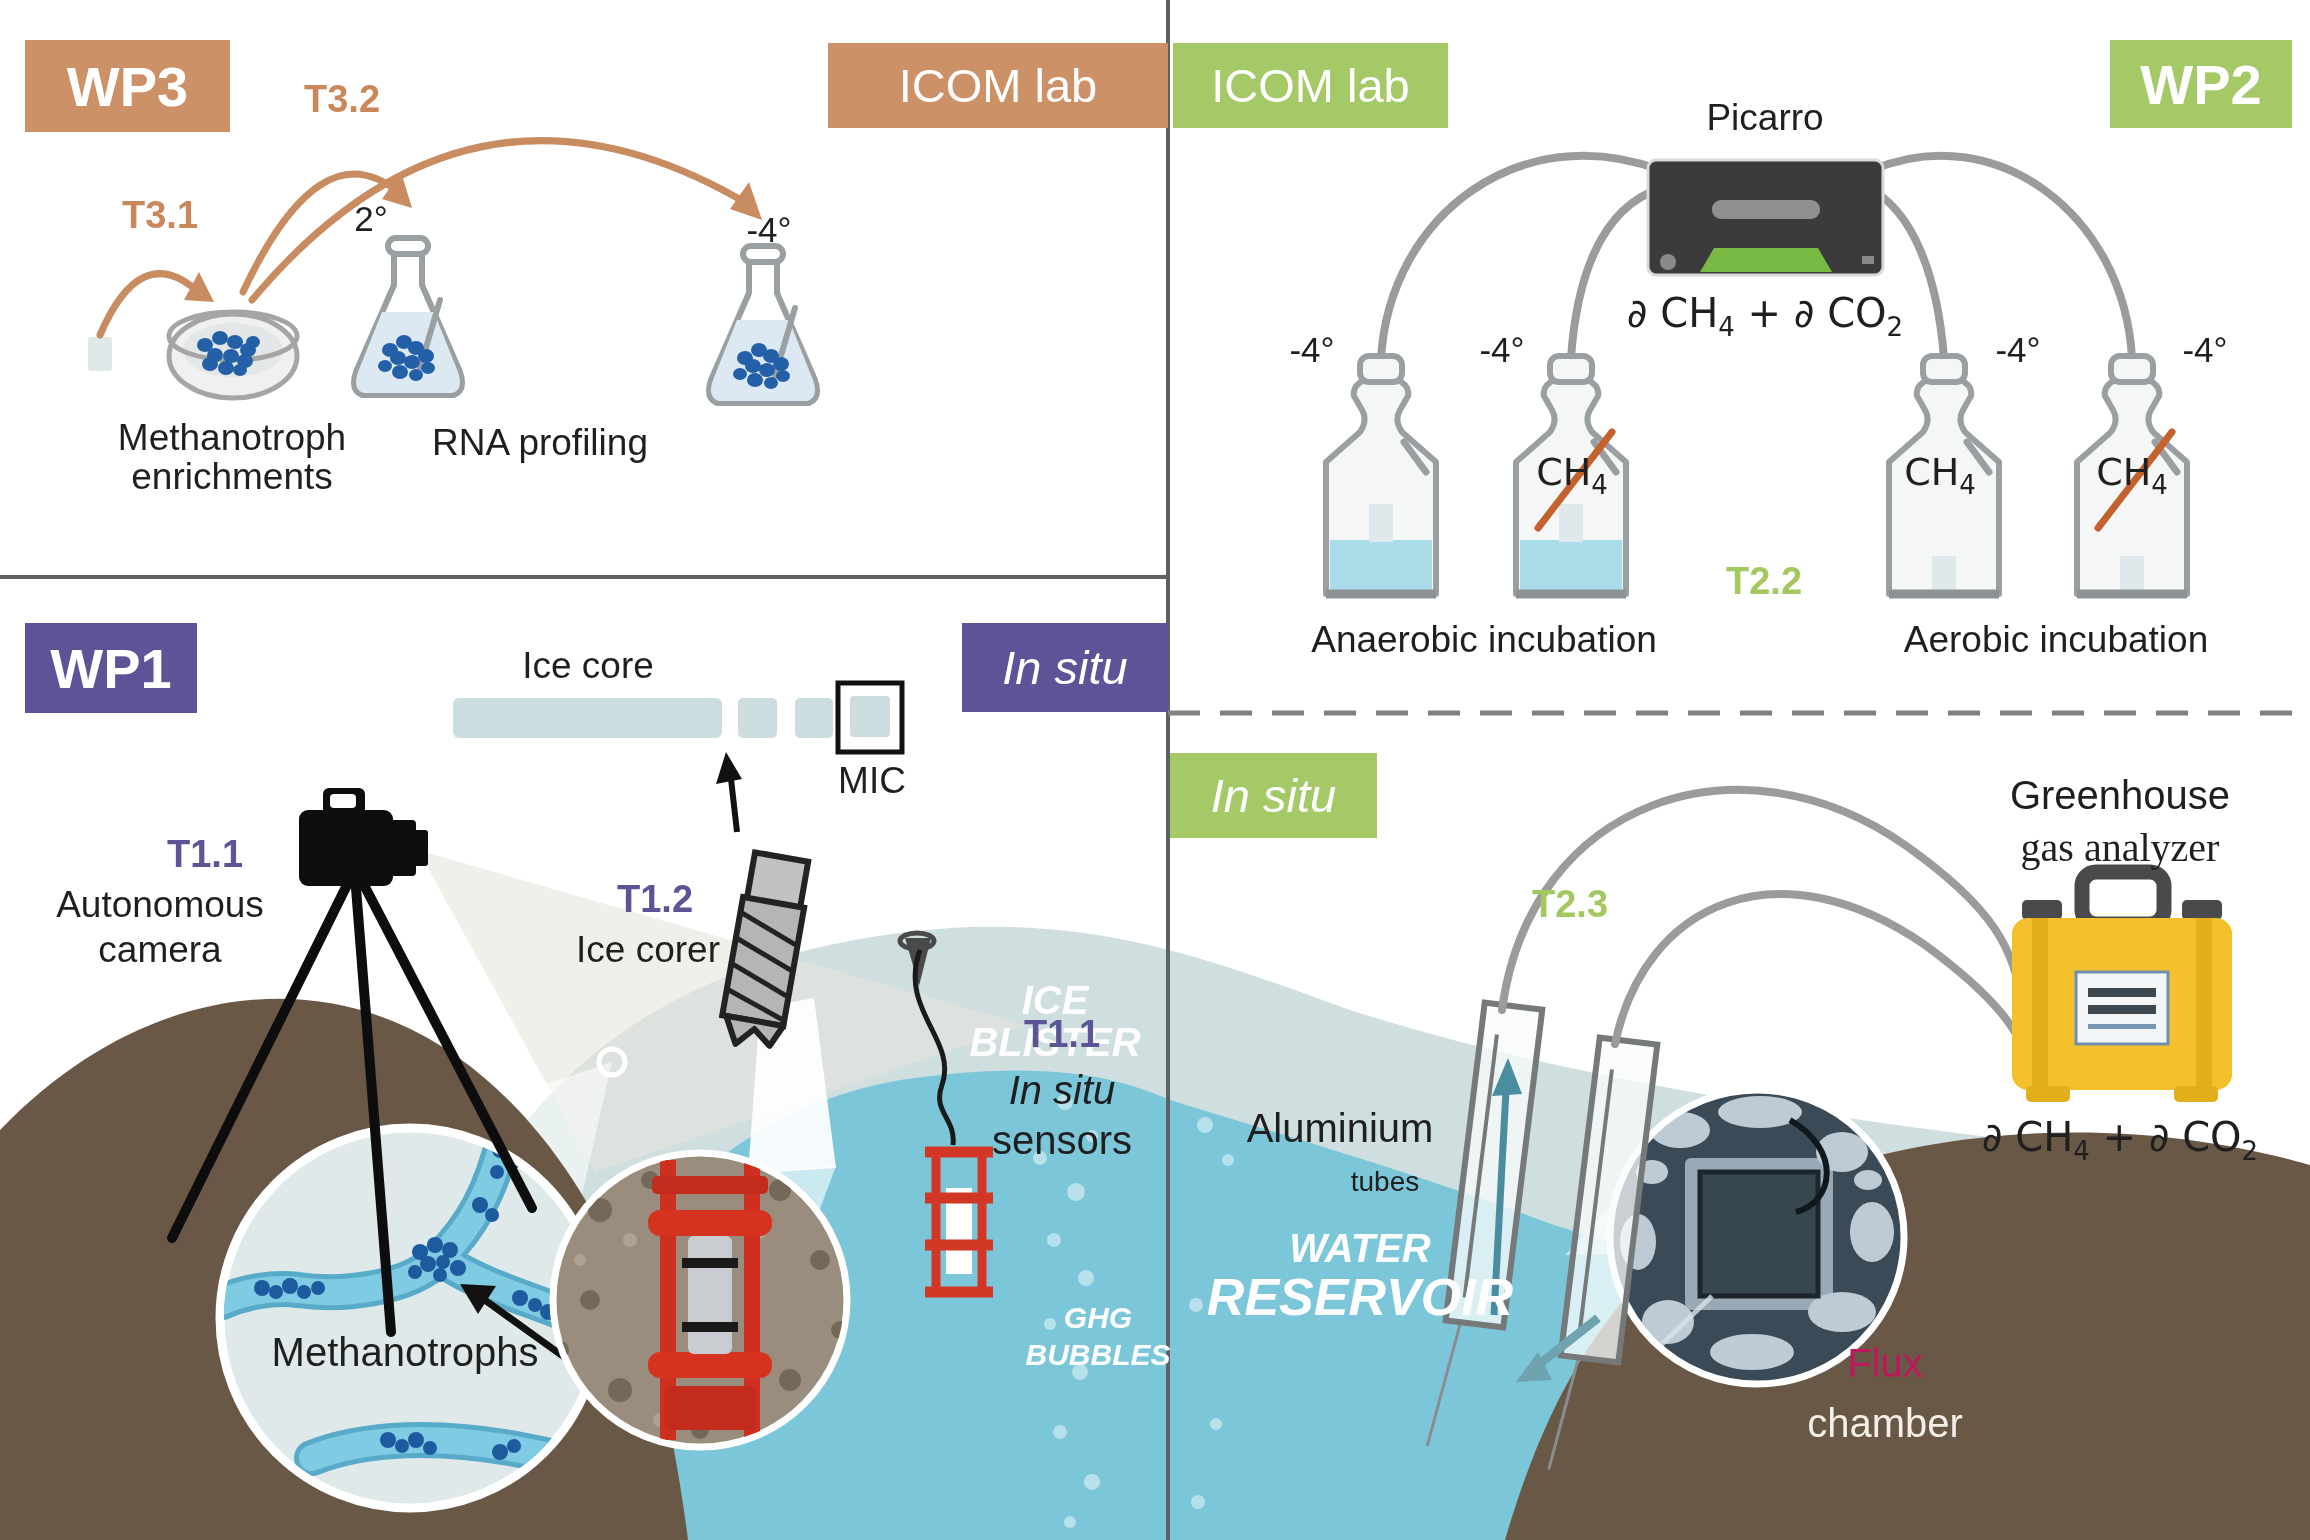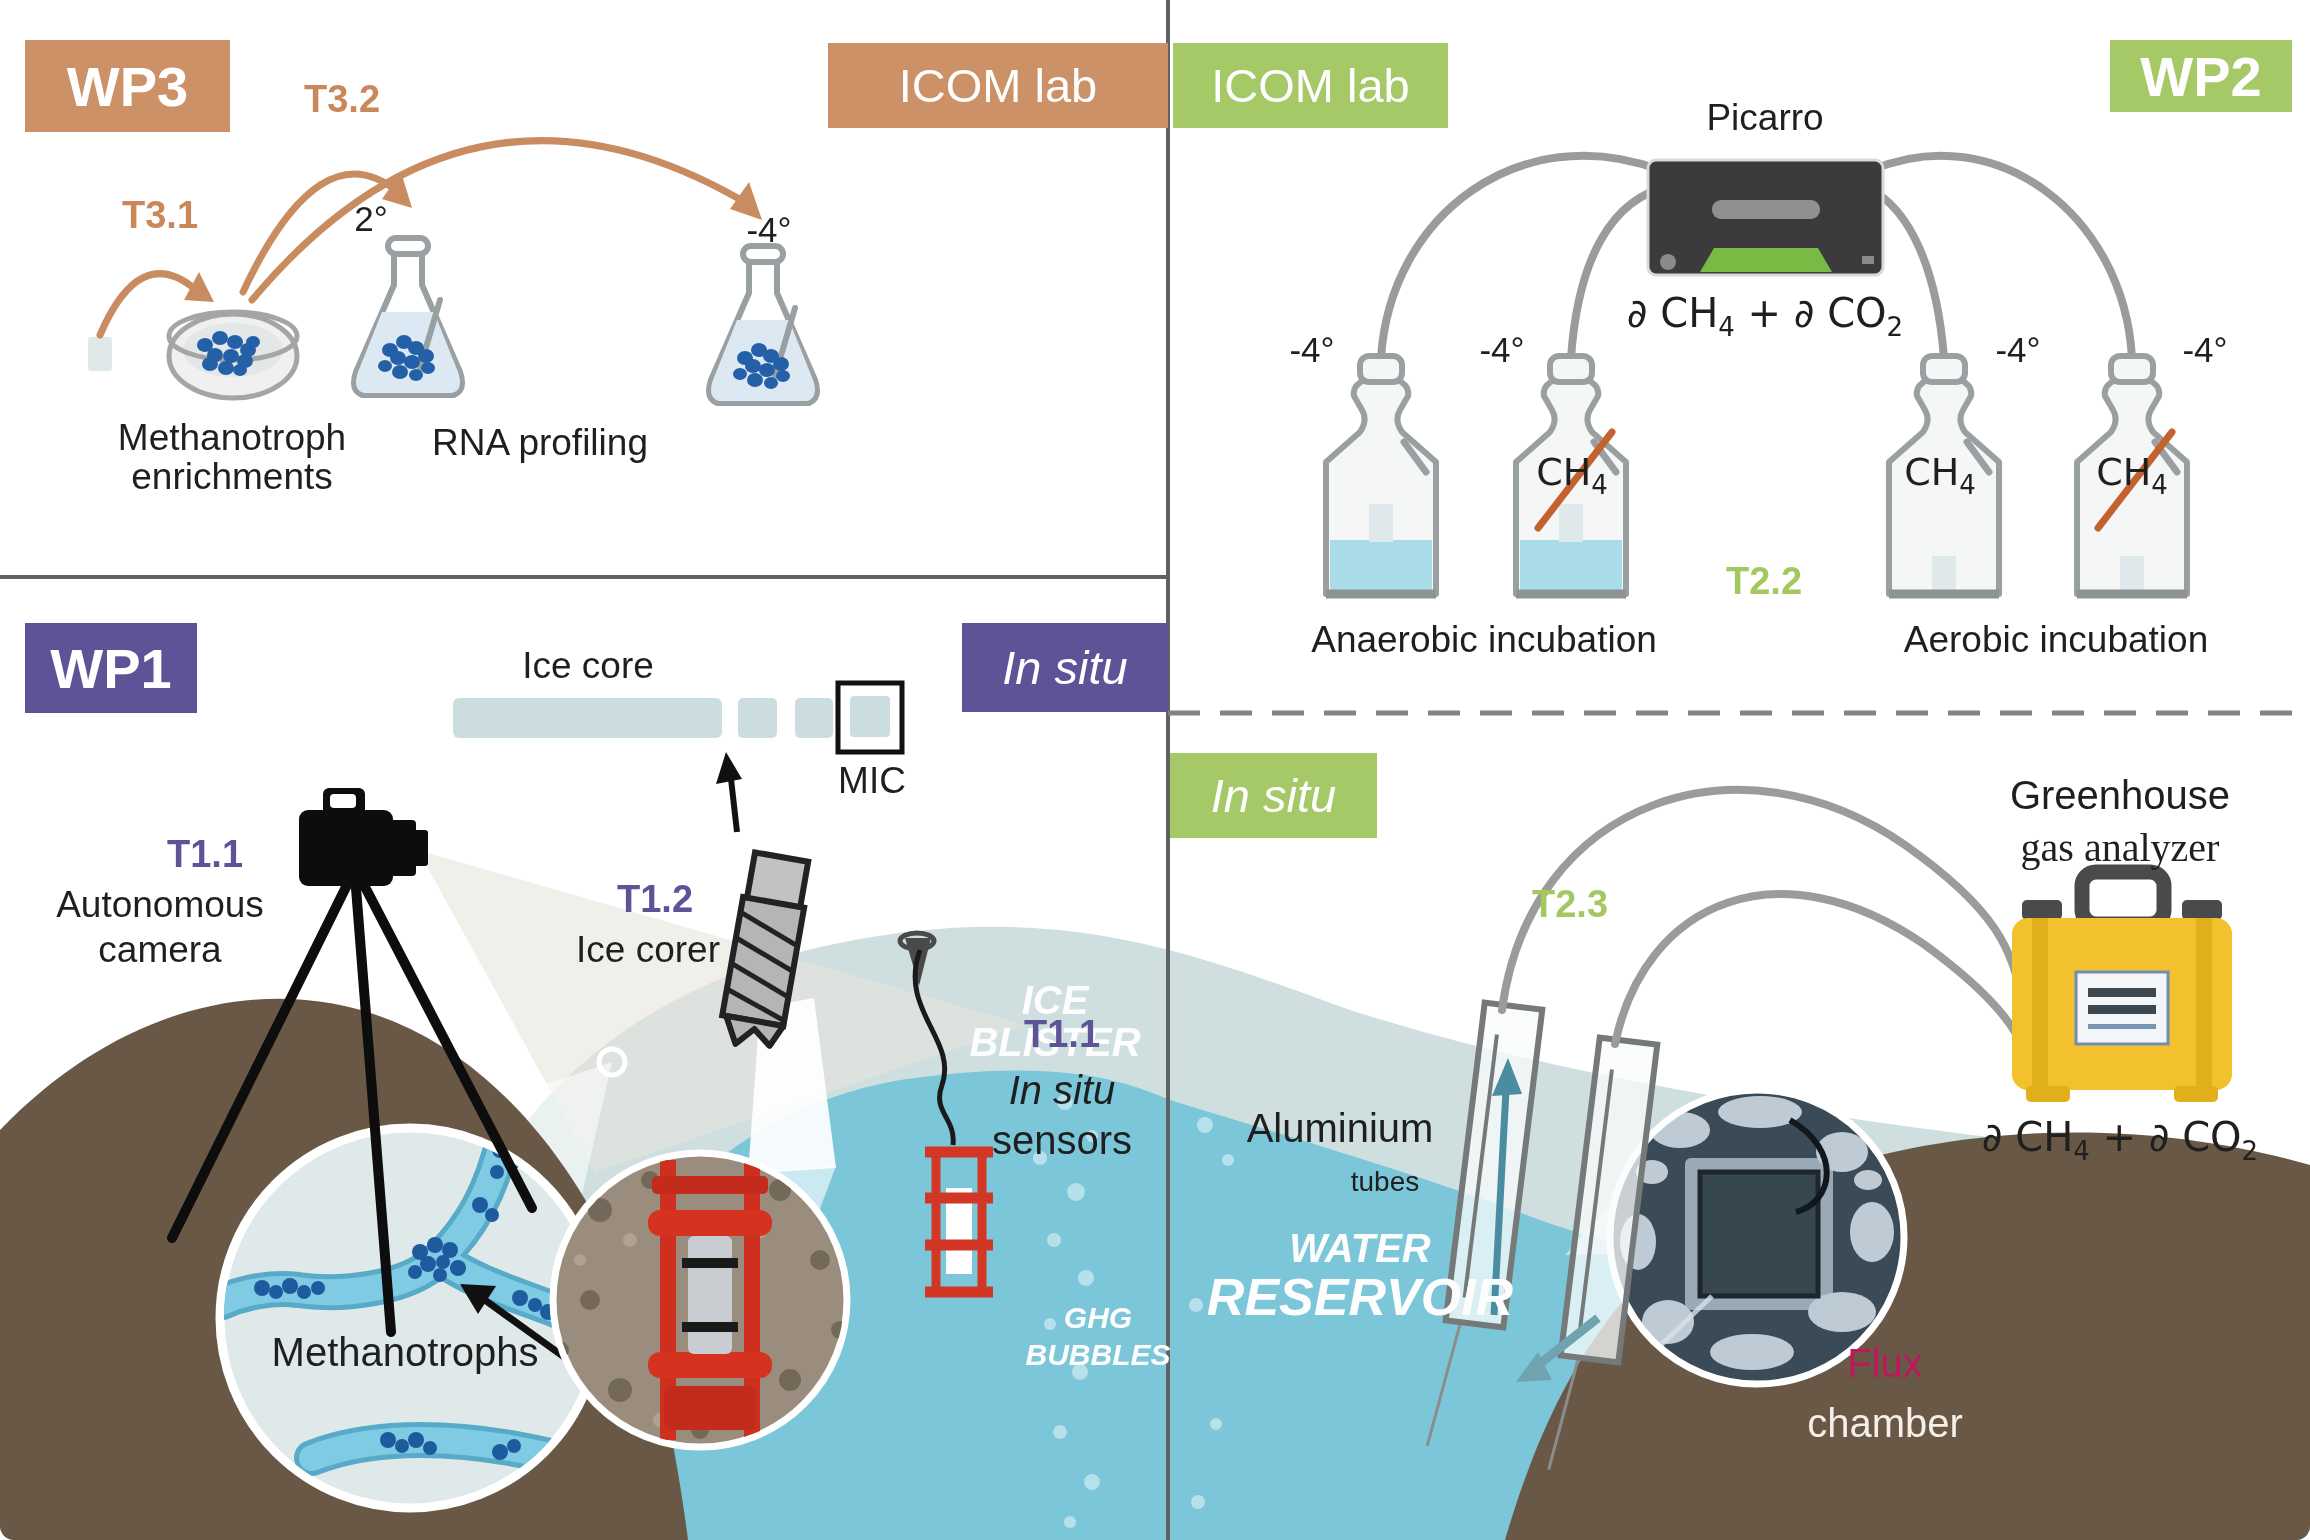--- a/index.html
+++ b/index.html
@@ -1,17 +1,17 @@
 <!DOCTYPE html>
 <html><head>
 <meta charset="utf-8">
 <style>
   html,body{margin:0;padding:0;background:#fff;}
   #stage{position:relative;width:2310px;height:1540px;background:#ffffff;overflow:hidden;
-         font-family:"Liberation Sans",sans-serif;color:#1f1f1f;border-radius:14px;}
+         font-family:"Liberation Sans",sans-serif;color:#1f1f1f;}
   #scene{position:absolute;left:0;top:0;}
   .lbl{position:absolute;transform:translate(-50%,-50%);white-space:nowrap;text-align:center;
        font-size:37px;line-height:1.15;color:#1f1f1f;}
   .badge{position:absolute;display:flex;align-items:center;justify-content:center;
          color:#fff;font-weight:bold;font-size:56px;}
   .badge.lab{font-weight:normal;font-size:47px;}
   .badge.situ{font-style:italic;font-weight:normal;font-size:47px;}
   .orange{background:#CD9168;}
   .green{background:#A5C966;}
   .purple{background:#5C5496;}
@@ -419,21 +419,21 @@
 
   <div class="badge orange" style="left:25px;top:40px;width:205px;height:92px;">
       <span>WP3</span>
     </div>
   <div class="badge lab orange" style="left:828px;top:43px;width:340px;height:85px;">
       <span>ICOM lab</span>
     </div>
   <div class="badge lab green" style="left:1173px;top:43px;width:275px;height:85px;">
       <span>ICOM lab</span>
     </div>
-  <div class="badge green" style="left:2110px;top:40px;width:182px;height:72px;">
+  <div class="badge green" style="left:2110px;top:40px;width:182px;height:88px;">
       <span>WP2</span>
     </div>
   <div class="badge purple" style="left:25px;top:623px;width:172px;height:90px;">
       <span>WP1</span>
     </div>
   <div class="badge situ purple" style="left:962px;top:623px;width:206px;height:89px;">
       <span>In situ</span>
     </div>
   <div class="badge situ green" style="left:1170px;top:753px;width:207px;height:85px;">
       <span>In situ</span>

